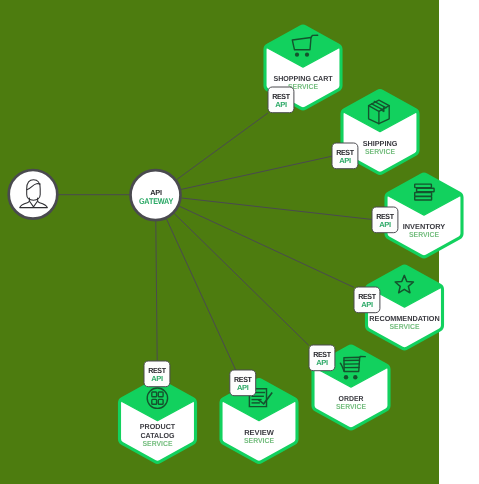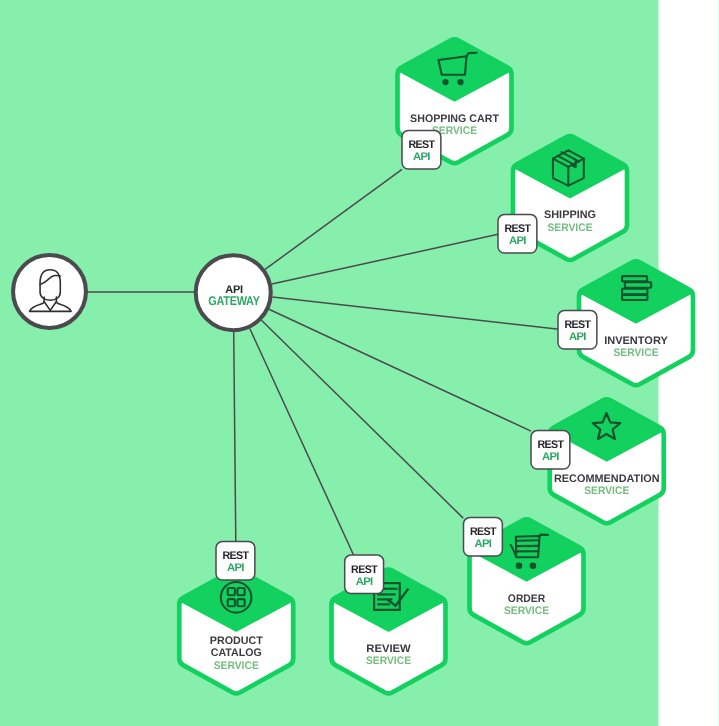--- a/index.html
+++ b/index.html
@@ -1,18 +1,18 @@
 <!DOCTYPE html>
 <html><head>
 <meta charset="utf-8">
 <title>Microservices Architecture Diagram</title>
 <style>
   html,body{margin:0;padding:0;background:#fff;}
   body{width:479px;height:484px;font-family:"Liberation Sans",sans-serif;overflow:hidden;}
-  #stage{position:relative;width:439px;height:484px;background:#86efac;}
+  #stage{position:relative;width:439px;height:484px;background:#4d7c0f;}
   svg#scene{position:absolute;left:0;top:0;width:479px;height:484px;display:block;shape-rendering:geometricPrecision;}
   text{-webkit-font-smoothing:antialiased;text-rendering:geometricPrecision;paint-order:stroke fill;}
   #scene text{will-change:transform;}
   .svc-name{font-family:"Liberation Sans",sans-serif;font-weight:bold;font-size:7.3px;fill:#3a3a40;letter-spacing:0px;}
   .svc-sub{font-family:"Liberation Sans",sans-serif;font-weight:bold;font-size:7.3px;fill:#74bd7e;letter-spacing:0px;}
   .rest-top{font-family:"Liberation Sans",sans-serif;font-weight:bold;font-size:7.4px;fill:#25252a;letter-spacing:-0.4px;}
   .rest-bot{font-family:"Liberation Sans",sans-serif;font-weight:bold;font-size:7.4px;fill:#2aa865;letter-spacing:-0.4px;}
   .gw-top{font-family:"Liberation Sans",sans-serif;font-weight:bold;font-size:7.4px;fill:#25252a;letter-spacing:-0.2px;}
   .gw-bot{font-family:"Liberation Sans",sans-serif;font-weight:bold;font-size:8.4px;fill:#2aa865;letter-spacing:-0.2px;}
 </style>

